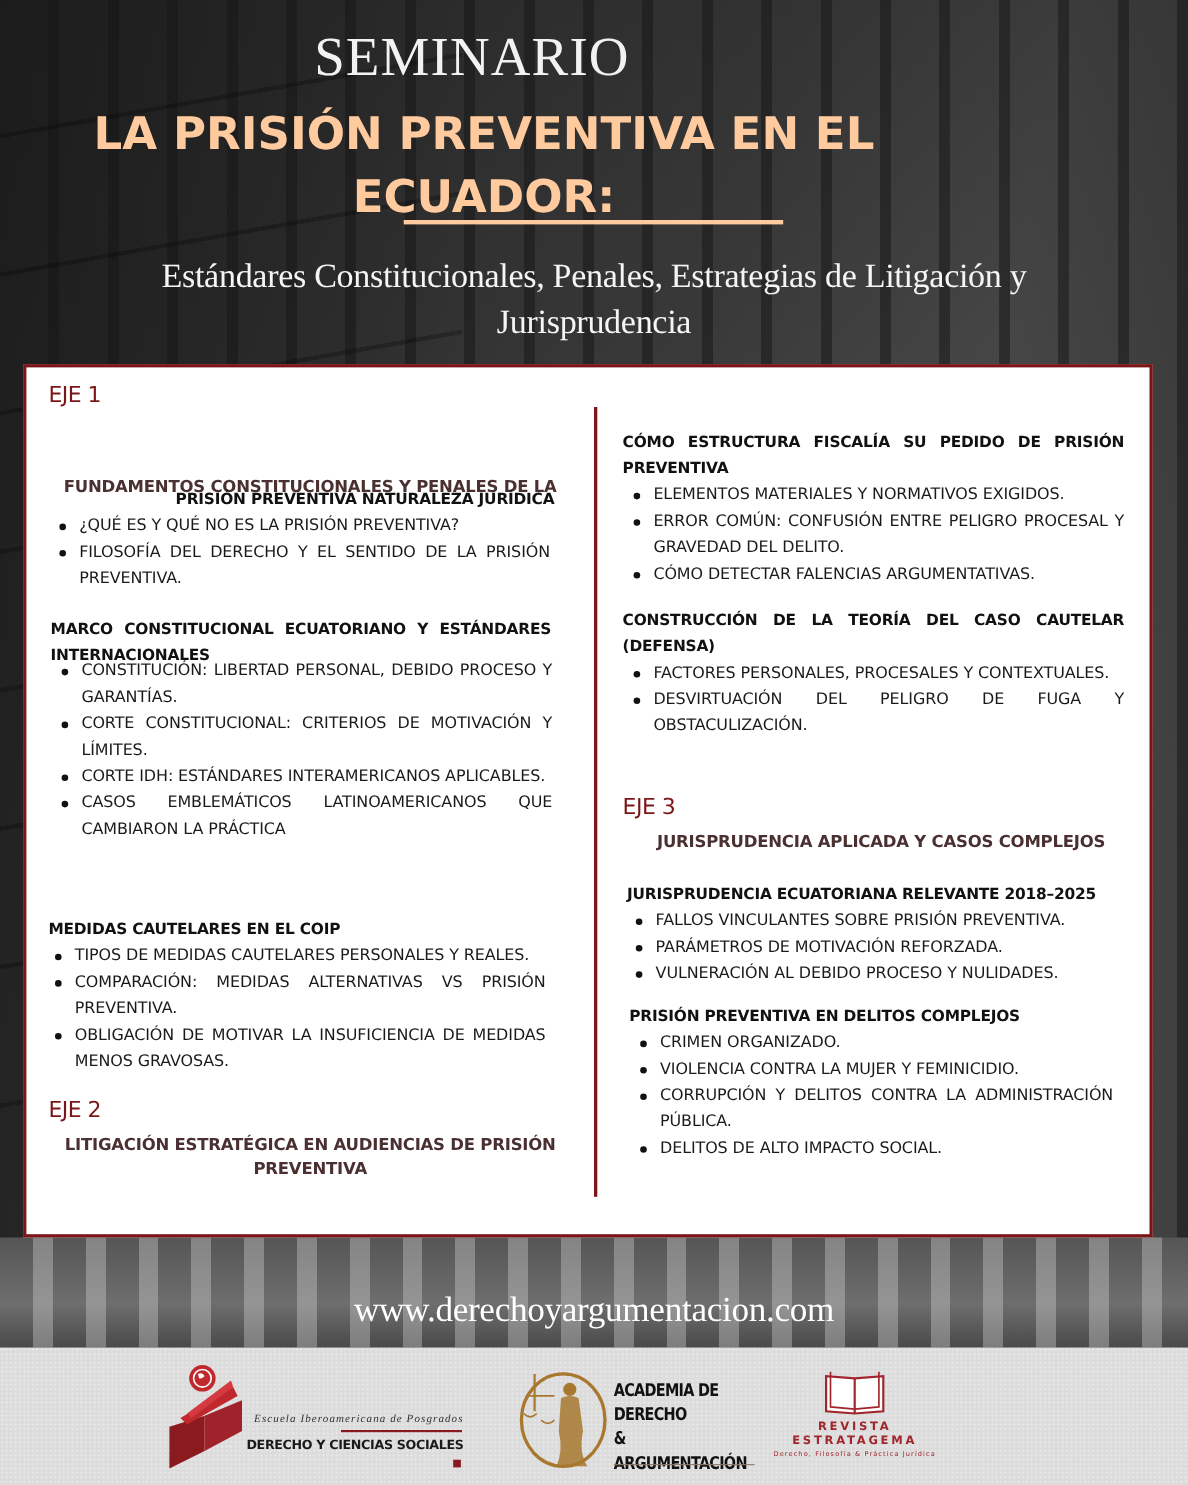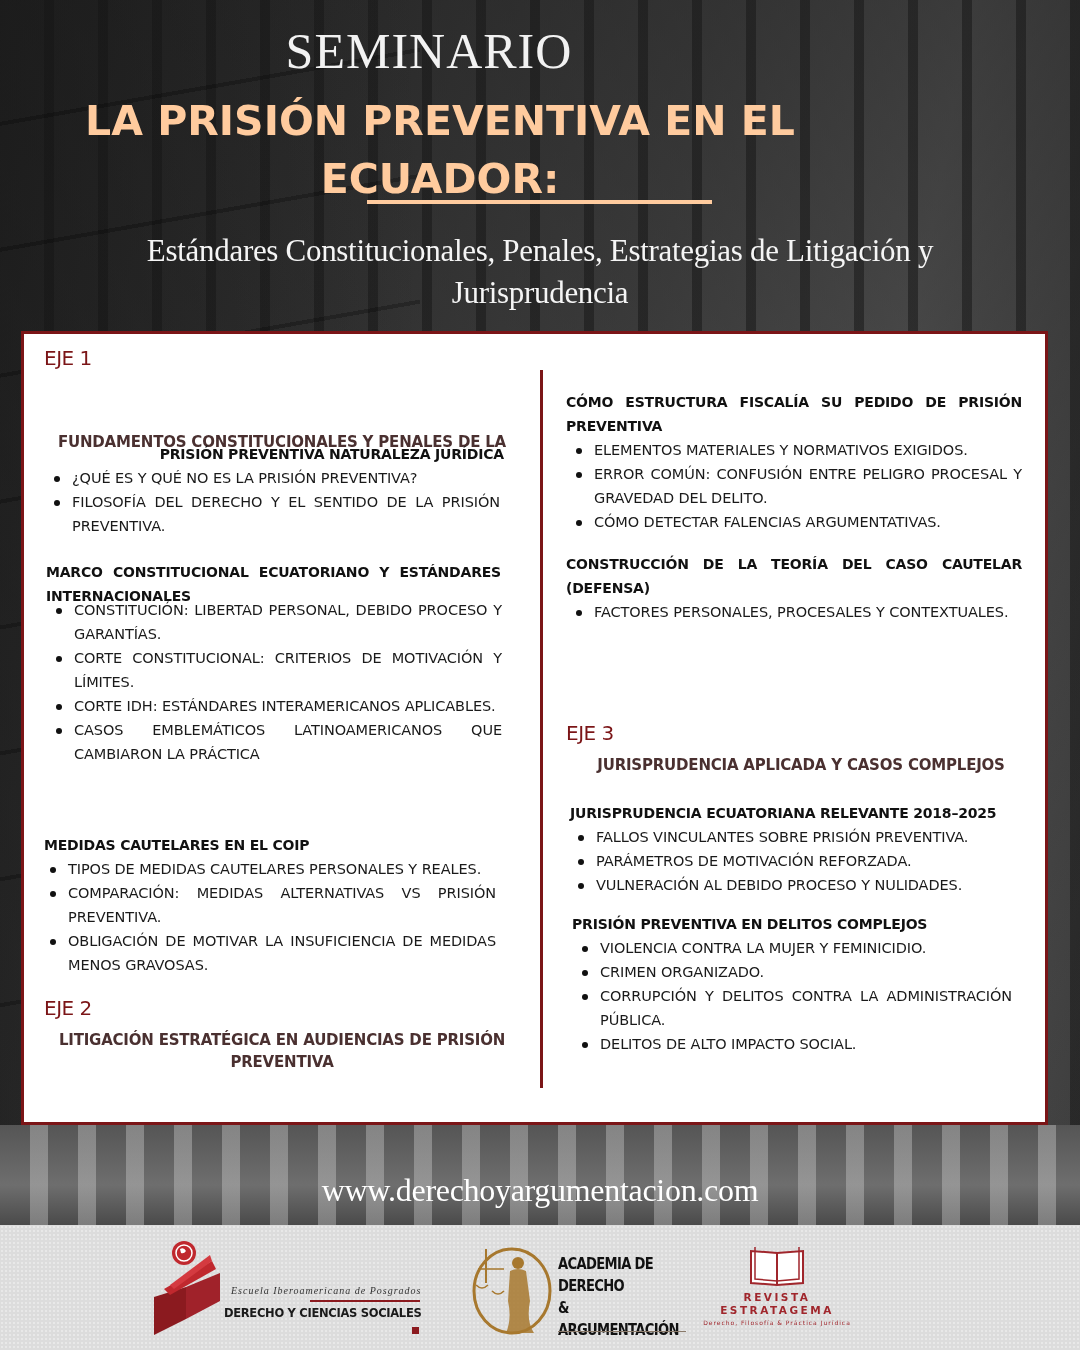--- a/index.html
+++ b/index.html
@@ -192,36 +192,37 @@
     <div class="sec-title justify" style="left:0; top:56px; width:456px;">CÓMO ESTRUCTURA FISCALÍA SU PEDIDO DE PRISIÓN PREVENTIVA</div>
     <ul class="bullets" style="left:0; top:104px; width:456px;">
       <li>ELEMENTOS MATERIALES Y NORMATIVOS EXIGIDOS.</li>
       <li>ERROR COMÚN: CONFUSIÓN ENTRE PELIGRO PROCESAL Y GRAVEDAD DEL DELITO.</li>
       <li>CÓMO DETECTAR FALENCIAS ARGUMENTATIVAS.</li>
     </ul>
 
     <div class="sec-title justify" style="left:0; top:218px; width:456px;">CONSTRUCCIÓN DE LA TEORÍA DEL CASO CAUTELAR (DEFENSA)</div>
     <ul class="bullets" style="left:0; top:266px; width:456px;">
       <li>FACTORES PERSONALES, PROCESALES Y CONTEXTUALES.</li>
+      <li>DESVIRTUACIÓN DEL PELIGRO DE FUGA Y OBSTACULIZACIÓN.</li>
     </ul>
 
     <div class="eje" style="left:0; top:387px; width:470px;">EJE 3</div>
     <div class="eje-sub" style="left:0; top:420px; width:470px;">JURISPRUDENCIA APLICADA Y CASOS COMPLEJOS</div>
 
     <div class="sec-title" style="left:4px; top:467px; width:460px;">JURISPRUDENCIA ECUATORIANA RELEVANTE 2018–2025</div>
     <ul class="bullets" style="left:2px; top:491px; width:456px;">
       <li>FALLOS VINCULANTES SOBRE PRISIÓN PREVENTIVA.</li>
       <li>PARÁMETROS DE MOTIVACIÓN REFORZADA.</li>
       <li>VULNERACIÓN AL DEBIDO PROCESO Y NULIDADES.</li>
     </ul>
 
     <div class="sec-title" style="left:6px; top:578px; width:460px;">PRISIÓN PREVENTIVA EN DELITOS COMPLEJOS</div>
     <ul class="bullets" style="left:6px; top:602px; width:440px;">
+      <li>CRIMEN ORGANIZADO.</li>
       <li>VIOLENCIA CONTRA LA MUJER Y FEMINICIDIO.</li>
-      <li>CRIMEN ORGANIZADO.</li>
       <li>CORRUPCIÓN Y DELITOS CONTRA LA ADMINISTRACIÓN PÚBLICA.</li>
       <li>DELITOS DE ALTO IMPACTO SOCIAL.</li>
     </ul>
   </div>
 </div>
 
 <div class="website">www.derechoyargumentacion.com</div>
 
 <div class="footer">
 

